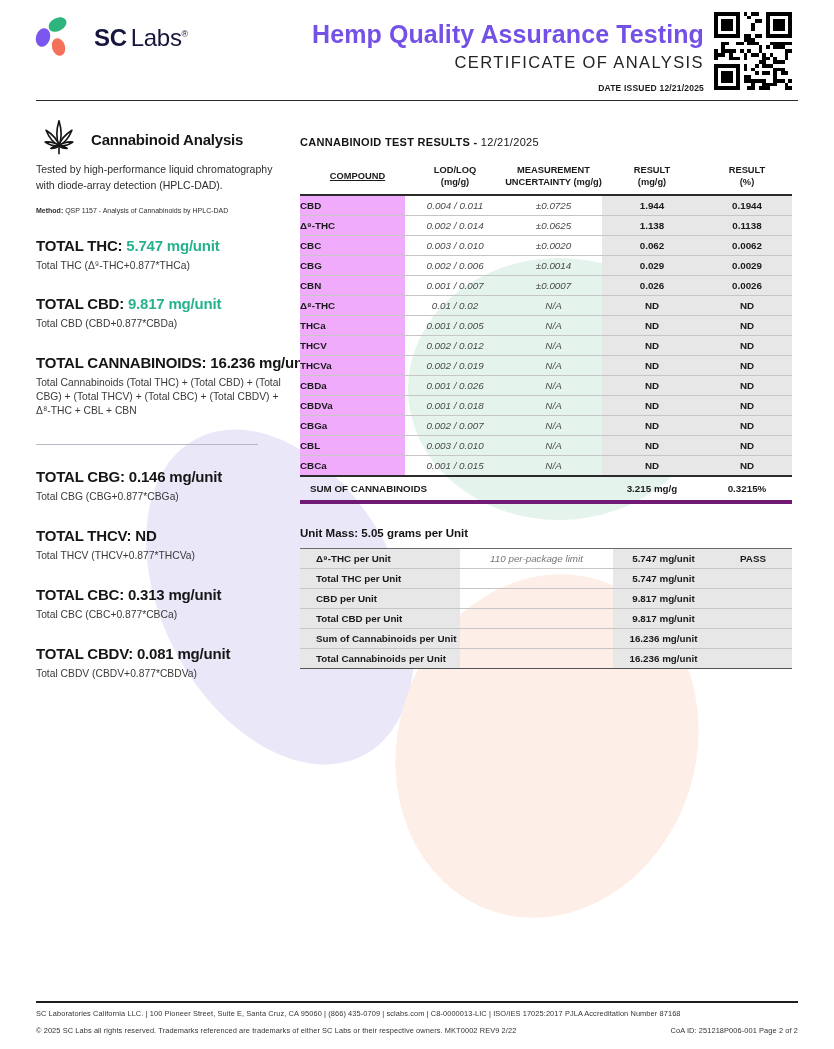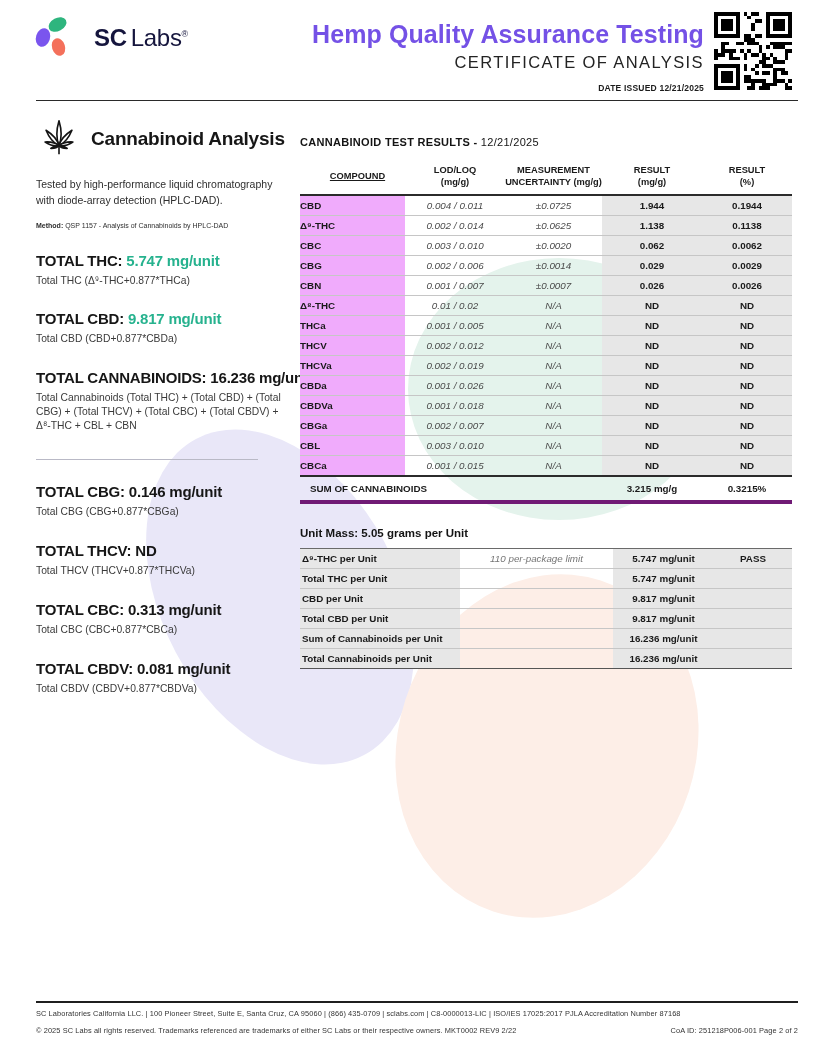--- a/index.html
+++ b/index.html
@@ -29,22 +29,22 @@
   .header-titles { position:absolute; right:130px; top:20px; text-align:right; }
   .hqa-title { font-size:25px; font-weight:700; color:var(--purple); margin:0; letter-spacing:0.1px; }
   .coa-title { font-size:16.5px; font-weight:500; color:#232323; letter-spacing:1.4px; margin-top:4px; }
   .date-issued { font-size:8.5px; font-weight:700; color:#1c1c1c; margin-top:11px; letter-spacing:0.2px; }
   .qr { position:absolute; right:42px; top:12px; width:78px; height:78px; background:#fff; }
   .header-rule { position:absolute; left:36px; top:100px; width:762px; height:1px; background:#2a2a2a; }
 
   
   .left-col { position:absolute; left:36px; top:116px; width:254px; }
   .analysis-header { display:flex; align-items:center; gap:9px; }
-  .analysis-title { font-size:19px; font-weight:700; color:#161616; letter-spacing:-0.2px; }
-  .desc { margin-top:15px; width:240px; font-size:10.5px; line-height:1.5; color:#2e2e2e; }
+  .analysis-title { font-size:15px; font-weight:700; color:#161616; letter-spacing:-0.2px; }
+  .desc { width:240px; font-size:10.5px; line-height:1.5; color:#2e2e2e; }
   .method-line { margin-top:13px; font-size:7px; color:#2e2e2e; }
   .method-label { font-weight:800; }
   .total-block { margin-top:23px; }
   .total-line { font-size:15px; font-weight:800; letter-spacing:-0.2px; white-space:nowrap; color:#161616; }
   .total-value { font-weight:800; }
   .total-value.accent { color:var(--teal); }
   .total-formula { margin-top:5px; font-size:10.3px; line-height:1.35; color:#3a3a3a; width:248px; }
   .left-divider { margin-top:26px; width:222px; height:1px; background:#b9b9c6; }
 
   
@@ -61,21 +61,21 @@
   td.cell-lod, td.cell-unc { font-style:italic; color:#4a4a4a; text-align:center; }
   td.cell-mg, td.cell-pct { background:#e7e7e7; font-weight:700; text-align:center; }
   .results-table tfoot td { border-top:2px solid #2b2b2b; border-bottom:4px solid #701a75; height:21px; }
   .sum-label { font-weight:800; padding-left:10px; font-size:9.8px; }
   .sum-val { font-weight:700; text-align:center; }
 
   .unit-title { margin-top:23px; font-size:11.5px; font-weight:700; color:#141414; }
   .unit-table { width:492px; margin-top:9px; font-size:9.8px; border-top:1.5px solid #6a6a6a; border-bottom:1.5px solid #555; }
   .unit-table td { height:19px; border-bottom:1px solid #c6c6c6; padding:0; }
   .unit-table tr:last-child td { border-bottom:none; }
-  td.ucell-label { background:#e7e7e7; font-weight:700; padding-left:2px; }
+  td.ucell-label { background:#e7e7e7; font-weight:700; padding-left:16px; }
   td.ucell-limit { font-style:italic; color:#767676; text-align:center; }
   td.ucell-value { background:#e7e7e7; font-weight:700; text-align:center; }
   td.ucell-status { background:#e7e7e7; font-weight:700; text-align:center; }
 
   
   .footer-rule { position:absolute; left:36px; top:1001px; width:762px; height:2px; background:#1f1f1f; }
   .footer { position:absolute; left:36px; top:1009px; width:762px; font-size:7.4px; color:#333; letter-spacing:0.1px; }
   .footer-line2 { margin-top:8px; display:flex; justify-content:space-between; }
 </style>
 </head>

